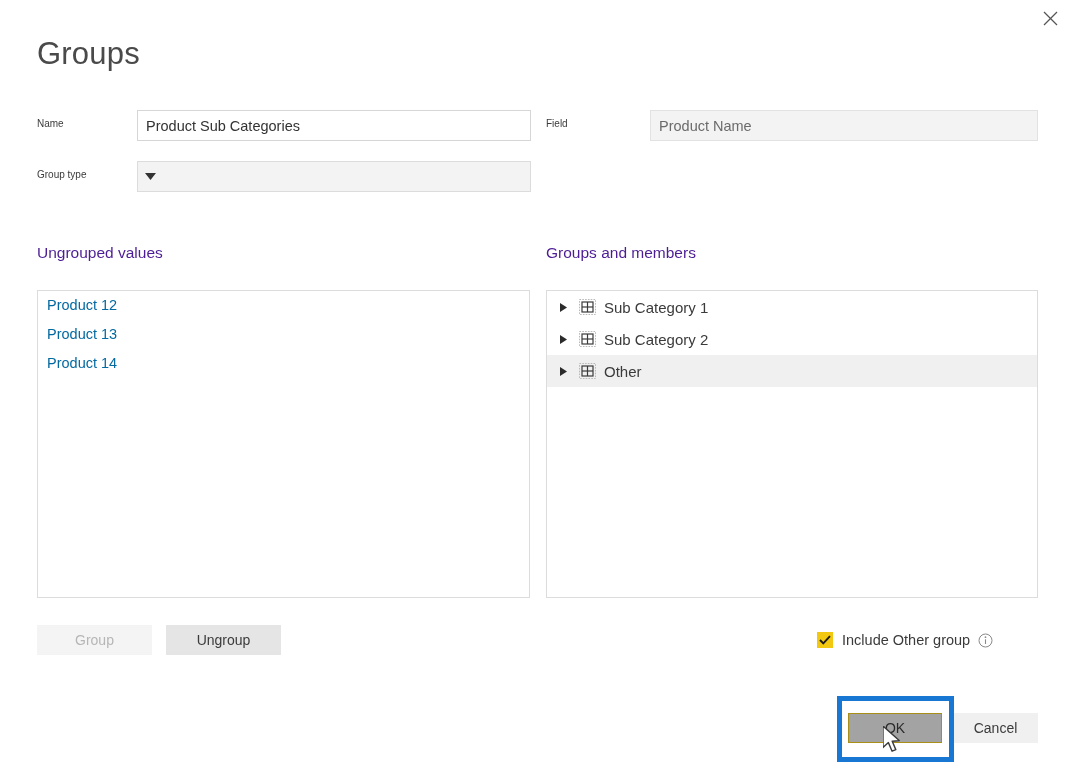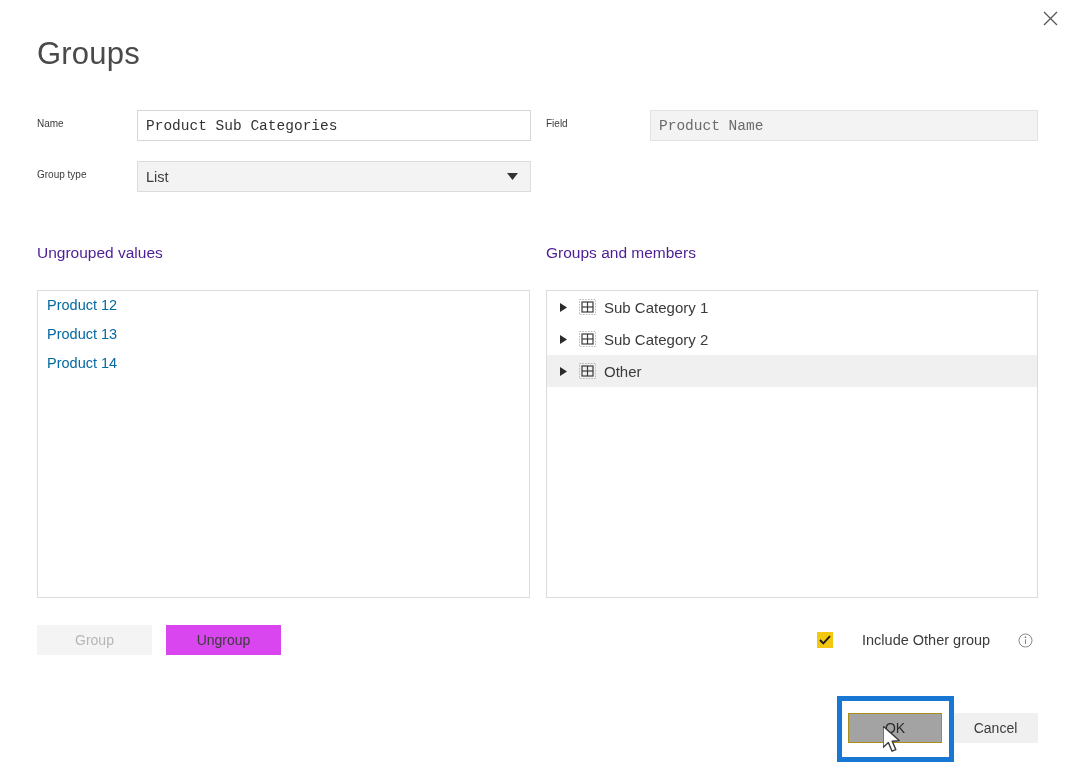--- a/index.html
+++ b/index.html
@@ -48,21 +48,21 @@
     font-size: 10px;
     color: #3b3b3b;
   }
   #label-name      { left: 37px;  top: 118px; }
   #label-grouptype { left: 37px;  top: 169px; }
   #label-field     { left: 546px; top: 118px; }
 
   .text-input {
     position: absolute;
     box-sizing: border-box;
-    font-family: Liberation Mono, monospace;
+    font-family: Liberation Sans, sans-serif;
     font-size: 14.5px;
     color: #333333;
     padding: 12px 8px;
     outline: none;
   }
   #input-name {
     left: 137px;
     top: 110px;
     width: 394px;
     height: 31px;
@@ -195,21 +195,21 @@
     background: #f4f4f4;
     color: #b6b6b6;
     cursor: default;
     text-align: right;
   }
   #btn-ungroup {
     left: 166px;
     top: 625px;
     width: 115px;
     height: 30px;
-    background: #d946ef;
+    background: #e5e5e5;
     color: #3b3b3b;
   }
   #btn-ok {
     left: 848px;
     top: 713px;
     width: 94px;
     height: 30px;
     background: #a3a3a3;
     border: 1px solid #a98f18;
     color: #2b2b2b;
@@ -225,21 +225,20 @@
   }
 
   
   .checkbox-row {
     position: absolute;
     left: 817px;
     top: 632px;
     display: flex;
     align-items: center;
     cursor: pointer;
-    gap: 20px;
   }
   .checkbox-box {
     width: 16px;
     height: 16px;
     background: #f2c811;
     display: flex;
     align-items: center;
     justify-content: center;
     flex: none;
   }
@@ -285,21 +284,20 @@
   </span>
 </div>
 
 <div class="dialog-title">Groups</div>
 
 <div class="form-label" id="label-name">Name</div>
 <input class="text-input" id="input-name" type="text" value="Product Sub Categories" style="">
 
 <div class="form-label" id="label-grouptype">Group type</div>
 <div class="select-wrap">
-  <span class="sel-value">List</span>
   <span class="caret">
     <svg width="11" height="8" viewBox="0 0 11 8">
         <polygon points="0,0 11,0 5.5,7" fill="#333"></polygon>
       </svg>
   </span>
 </div>
 
 <div class="form-label" id="label-field">Field</div>
 <input class="text-input" id="input-field" type="text" readonly="" value="Product Name" style="">
 

